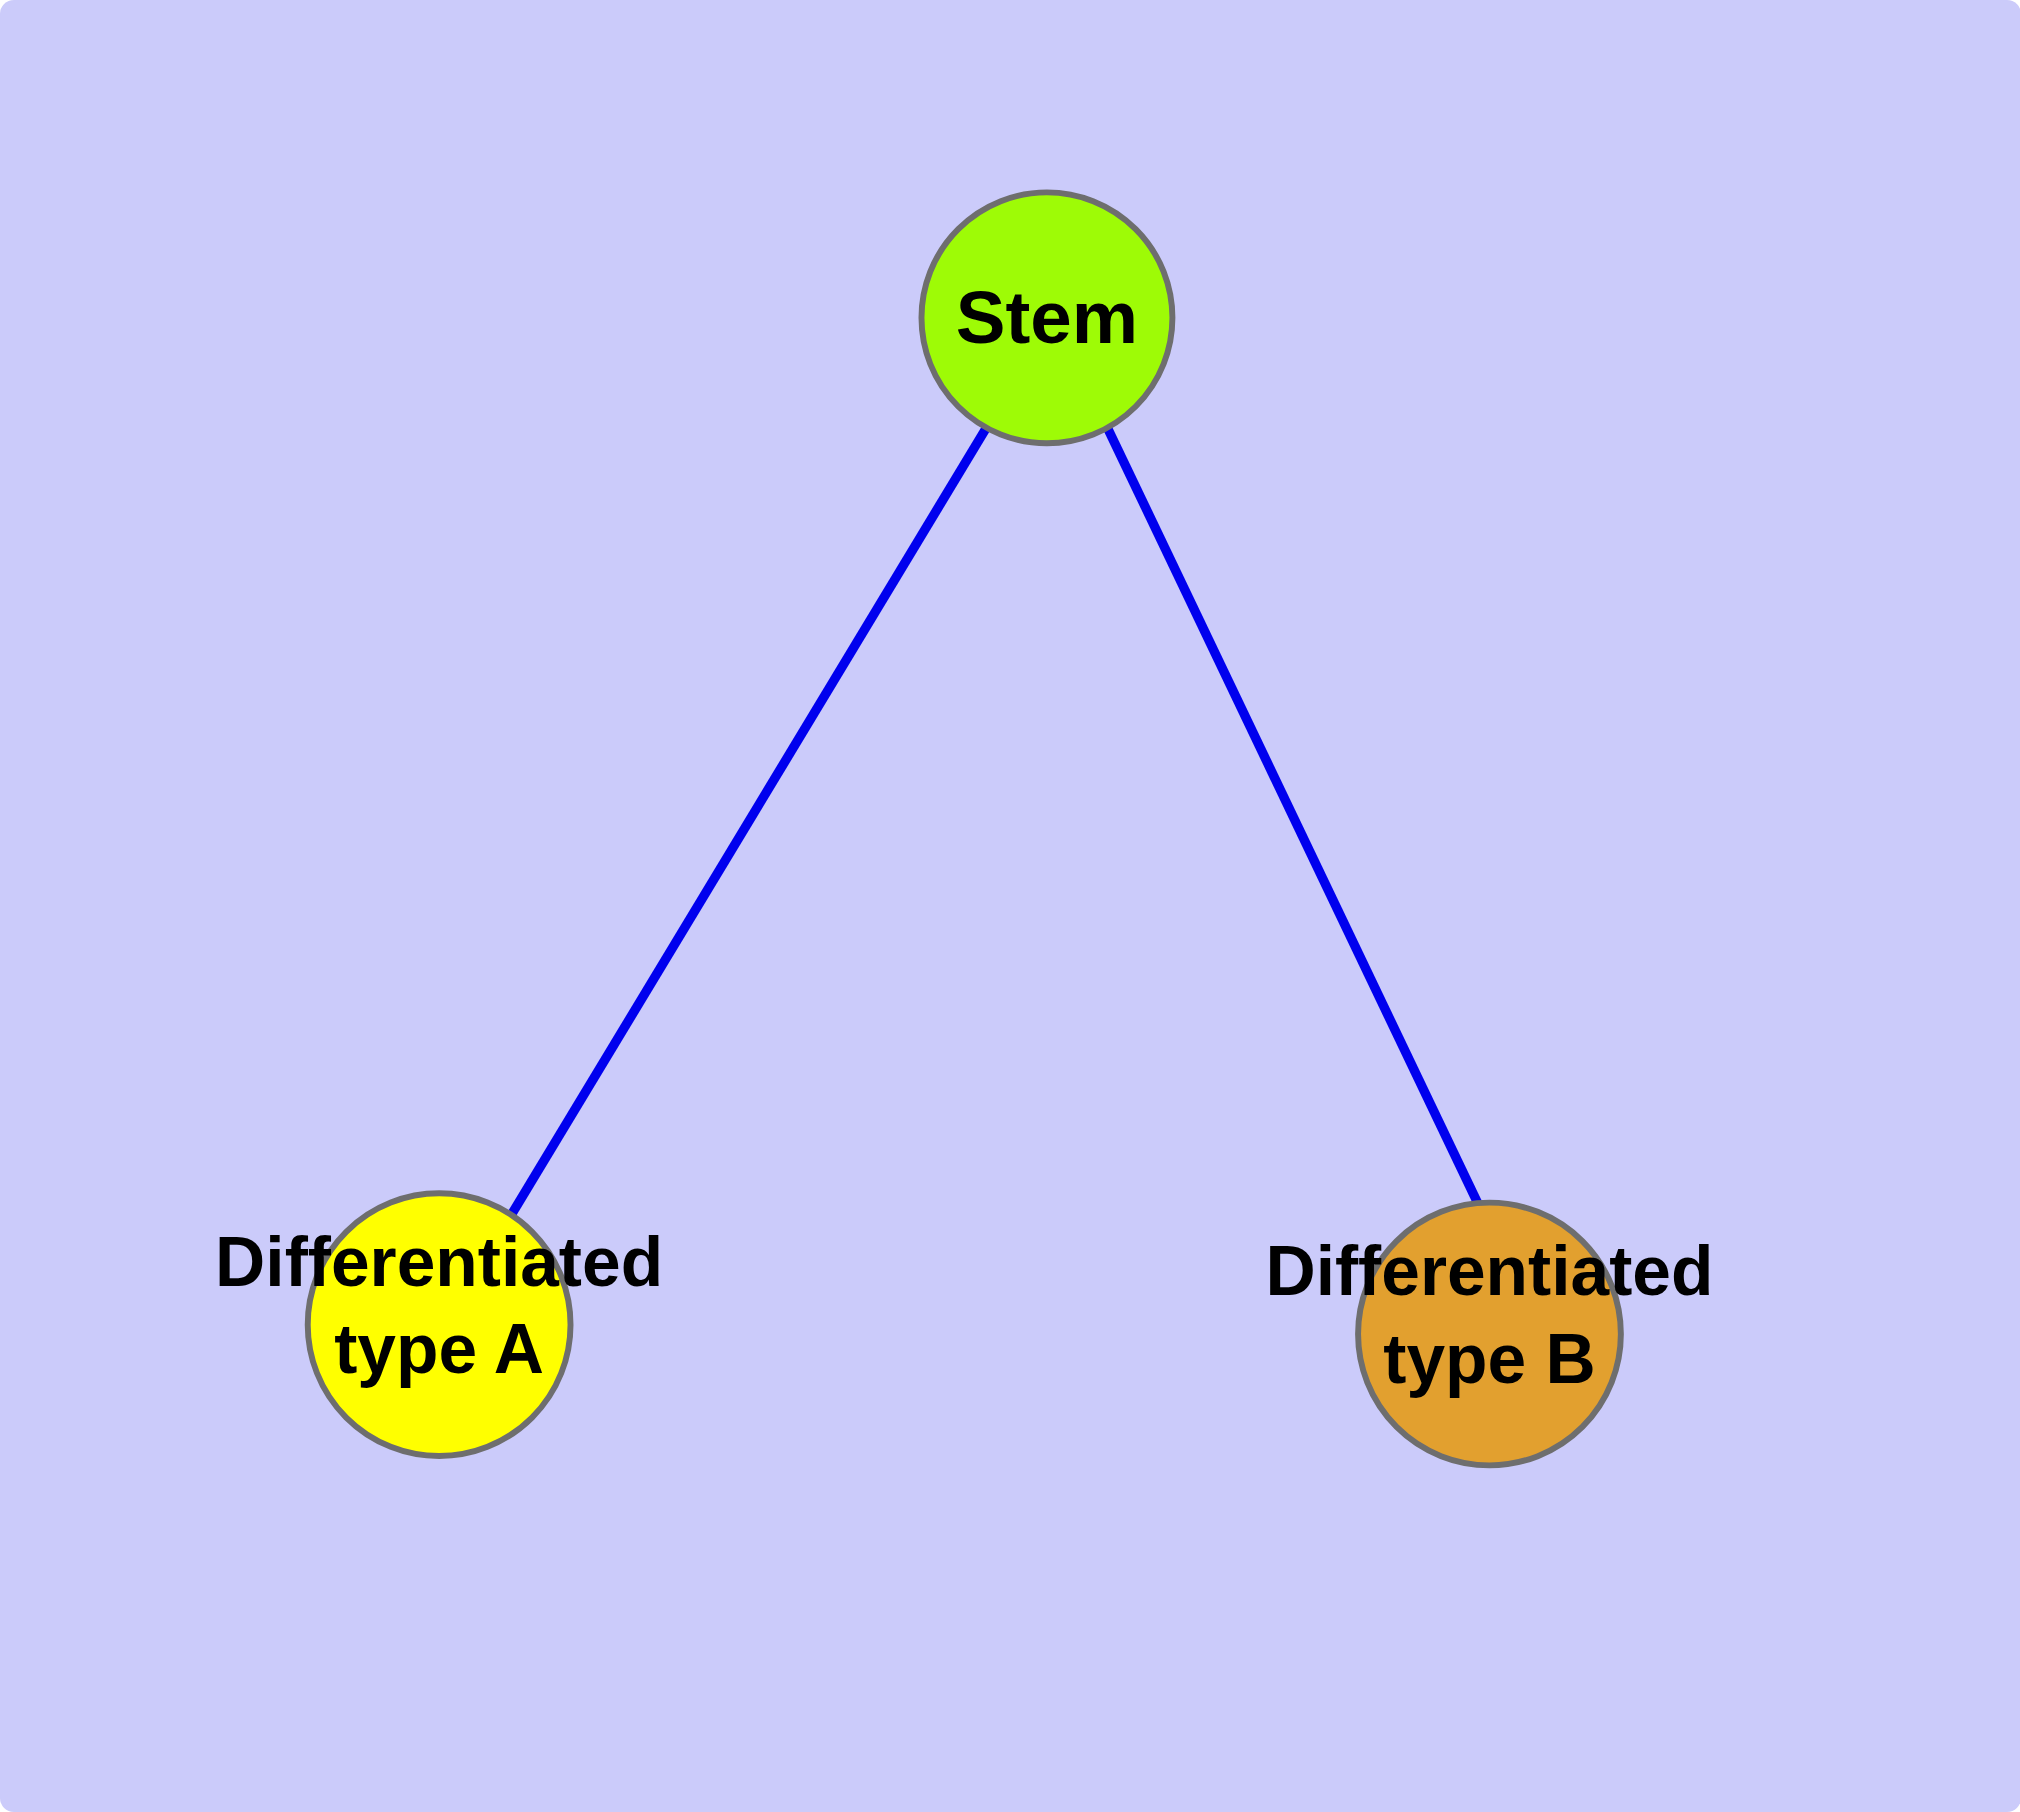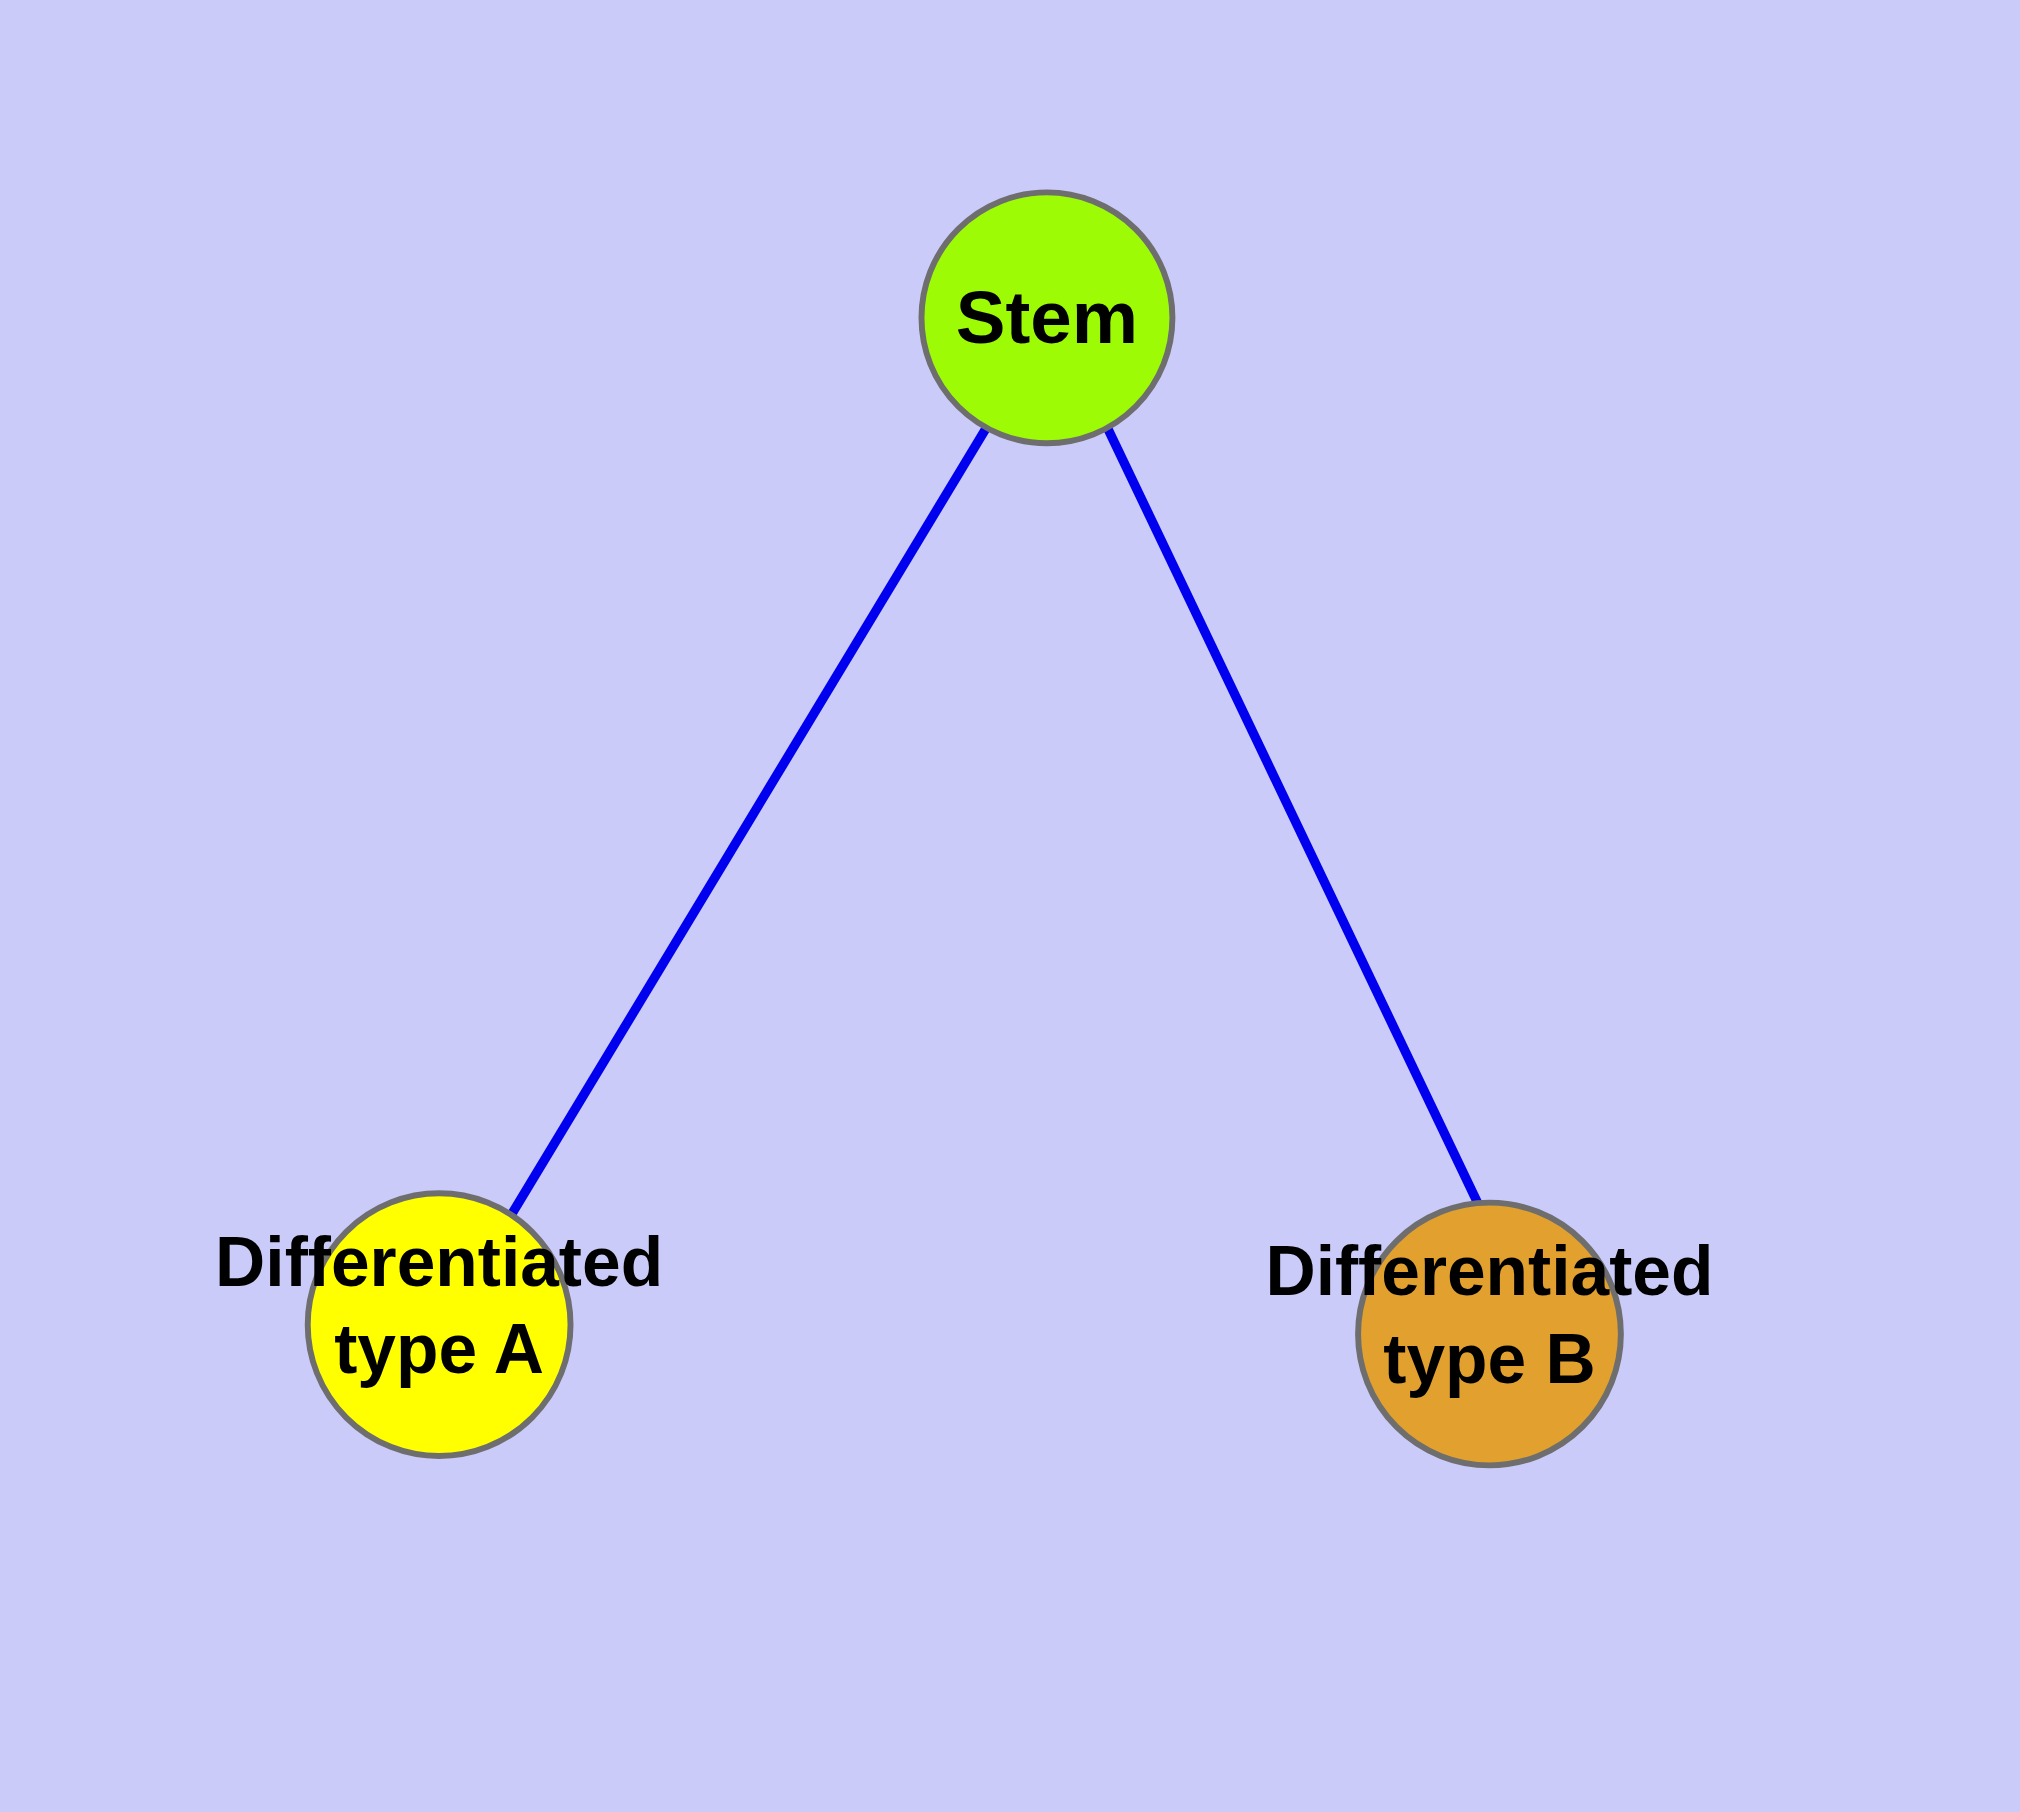--- a/index.html
+++ b/index.html
@@ -35,21 +35,21 @@
     text-anchor: middle;
     paint-order: normal;
   }
   .edge-line {
     stroke-linecap: butt;
   }
 </style>
 </head>
 <body>
 
-<div id="canvas" style="width: 2021px; height: 1812px;">
+<div id="canvas" style="width: 2021px; height: 1812px; border-radius: 14px;">
 
   <div id="bg-rect" style="background: rgb(203, 203, 250);"></div>
 
   <svg id="graph-svg" viewBox="0 0 2384 2138" preserveAspectRatio="none" xmlns="http://www.w3.org/2000/svg" style="width: 2021px; height: 1812px;">
 
     <g id="edge-layer">
       <line class="edge-line" id="edge-0" x1="1164" y1="504" x2="601" y2="1437" stroke="#0000ee" stroke-width="11"></line>
       <line class="edge-line" id="edge-1" x1="1306" y1="504" x2="1750" y2="1434" stroke="#0000ee" stroke-width="11"></line>
     </g>
 

